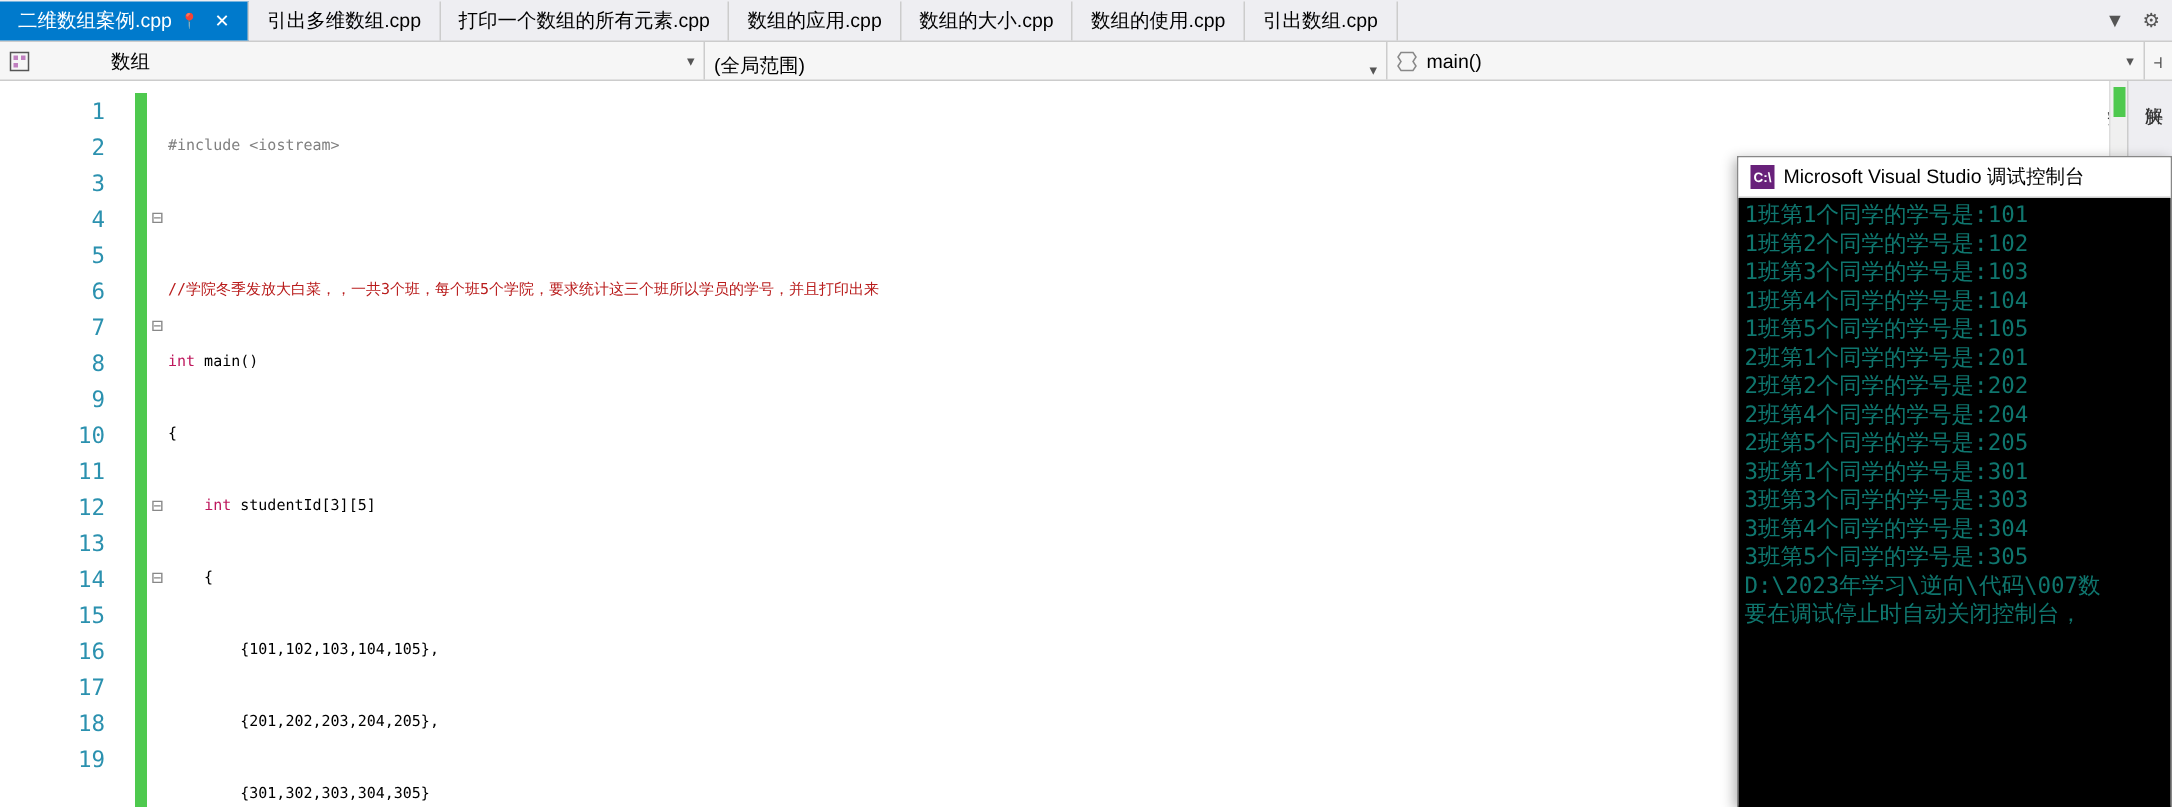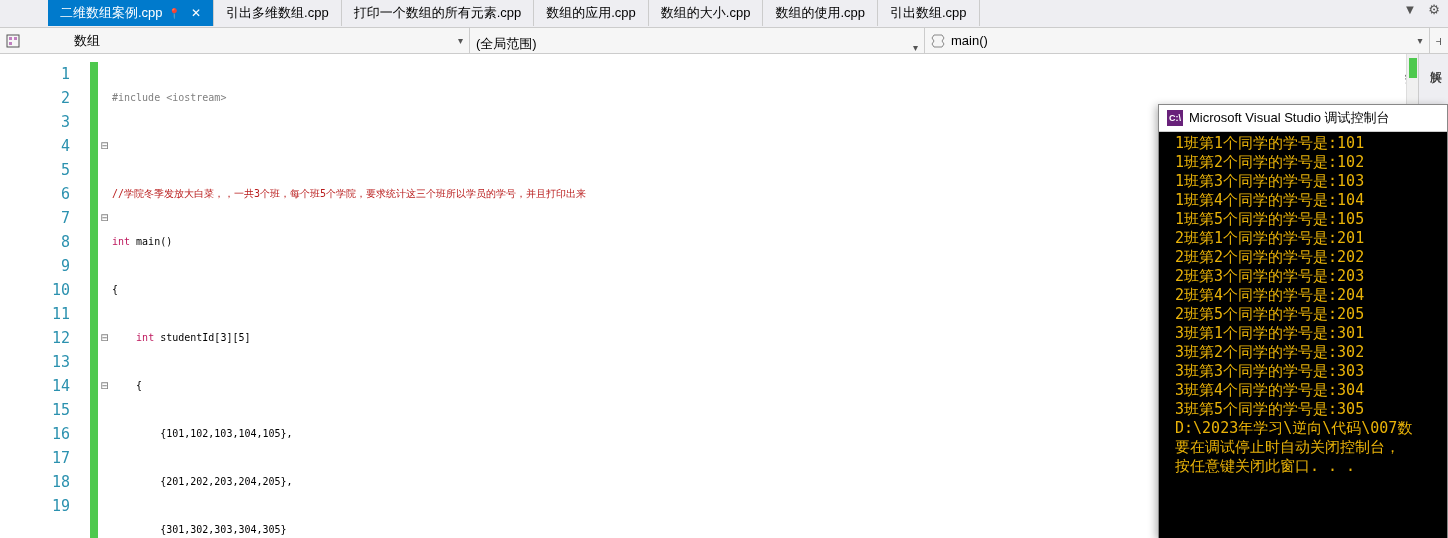--- a/index.html
+++ b/index.html
@@ -1,18 +1,18 @@
 <!DOCTYPE html>
 <html><head>
 <meta charset="utf-8">
 <style>
 * { margin: 0; padding: 0; box-sizing: border-box; }
 body { font-family: "Microsoft YaHei", "Segoe UI", sans-serif; font-size: 13px; background: #fff; overflow: hidden; width: 1448px; height: 538px; }
 
-.tabs-row { display: flex; background: #eeeef2; border-bottom: 1px solid #ccc; height: 28px; align-items: flex-start; padding-left: 48px; }
+.tabs-row { display: flex; background: #eeeef2; border-bottom: 1px solid #ccc; height: 28px; align-items: center; }
 .tab { padding: 4px 12px; display: flex; align-items: center; gap: 6px; cursor: pointer; border-right: 1px solid #ccc; white-space: nowrap; }
 .tab.active { background: #007acc; color: #fff; }
 .tab-pin { font-size: 10px; }
 .tab-close { font-size: 12px; margin-left: 4px; }
 .tabs-right { margin-left: auto; display: flex; align-items: center; gap: 4px; padding-right: 4px; }
 .tabs-right span { padding: 2px 4px; cursor: pointer; color: #555; }
 
 .navbar { display: flex; height: 26px; border-bottom: 1px solid #ccc; background: #f6f6f6; }
 .nav-box { display: flex; align-items: center; padding: 0 6px; border-right: 1px solid #ccc; position: relative; }
 .nav-box:nth-child(1) { width: 470px; gap: 48px; }
@@ -33,21 +33,21 @@
 .kw { color: #be185d; text-align: right; }
 .pp { color: #808080; }
 .cm { color: #b91c1c; }
 
 .minimap { width: 12px; background: #f0f0f0; border-left: 1px solid #ddd; position: relative; }
 .minimap-mark { position: absolute; left: 2px; width: 8px; height: 20px; background: #4ec94e; top: 4px; }
 
 .console-window { position: absolute; right: 0; top: 104px; width: 290px; height: 434px; background: #fff; border: 1px solid #888; box-shadow: -2px 2px 8px rgba(0,0,0,0.3); }
 .console-title { background: #fff; padding: 4px 8px; display: flex; align-items: center; gap: 6px; border-bottom: 1px solid #ccc; font-size: 13px; }
 .console-icon { width: 16px; height: 16px; background: #68217a; color: #fff; display: flex; align-items: center; justify-content: center; font-size: 9px; font-weight: bold; }
-.console-body { background: #000; color: #eab308; font-family: SimSun, monospace; font-size: 15px; padding: 2px 16px; height: calc(100% - 26px); overflow: hidden; line-height: 19px; }
+.console-body { background: #000; color: #0f766e; font-family: SimSun, monospace; font-size: 15px; padding: 2px 4px; height: calc(100% - 26px); overflow: hidden; line-height: 19px; }
 .console-line { white-space: nowrap; }
 
 .side-panel { width: 30px; background: #eeeef2; border-left: 1px solid #ccc; writing-mode: vertical-rl; }
 .side-tab { padding: 8px 4px; font-size: 12px; color: #333; cursor: pointer; }
 </style>
 </head>
 <body>
 
 <div class="tabs-row">
   <div class="tab active">
@@ -193,26 +193,23 @@
     <span>Microsoft Visual Studio 调试控制台</span>
   </div>
   <div class="console-body">
     <div class="console-line">1班第1个同学的学号是:101</div>
     <div class="console-line">1班第2个同学的学号是:102</div>
     <div class="console-line">1班第3个同学的学号是:103</div>
     <div class="console-line">1班第4个同学的学号是:104</div>
     <div class="console-line">1班第5个同学的学号是:105</div>
     <div class="console-line">2班第1个同学的学号是:201</div>
     <div class="console-line">2班第2个同学的学号是:202</div>
-    <div class="console-line">2班第3个同学的学号是:203</div>
     <div class="console-line">2班第4个同学的学号是:204</div>
     <div class="console-line">2班第5个同学的学号是:205</div>
     <div class="console-line">3班第1个同学的学号是:301</div>
-    <div class="console-line">3班第2个同学的学号是:302</div>
     <div class="console-line">3班第3个同学的学号是:303</div>
     <div class="console-line">3班第4个同学的学号是:304</div>
     <div class="console-line">3班第5个同学的学号是:305</div>
     <div class="console-line"></div>
     <div class="console-line">D:\2023年学习\逆向\代码\007数</div>
     <div class="console-line">要在调试停止时自动关闭控制台，</div>
-    <div class="console-line">按任意键关闭此窗口. . .</div>
   </div>
 </div>
 
 </body></html>

